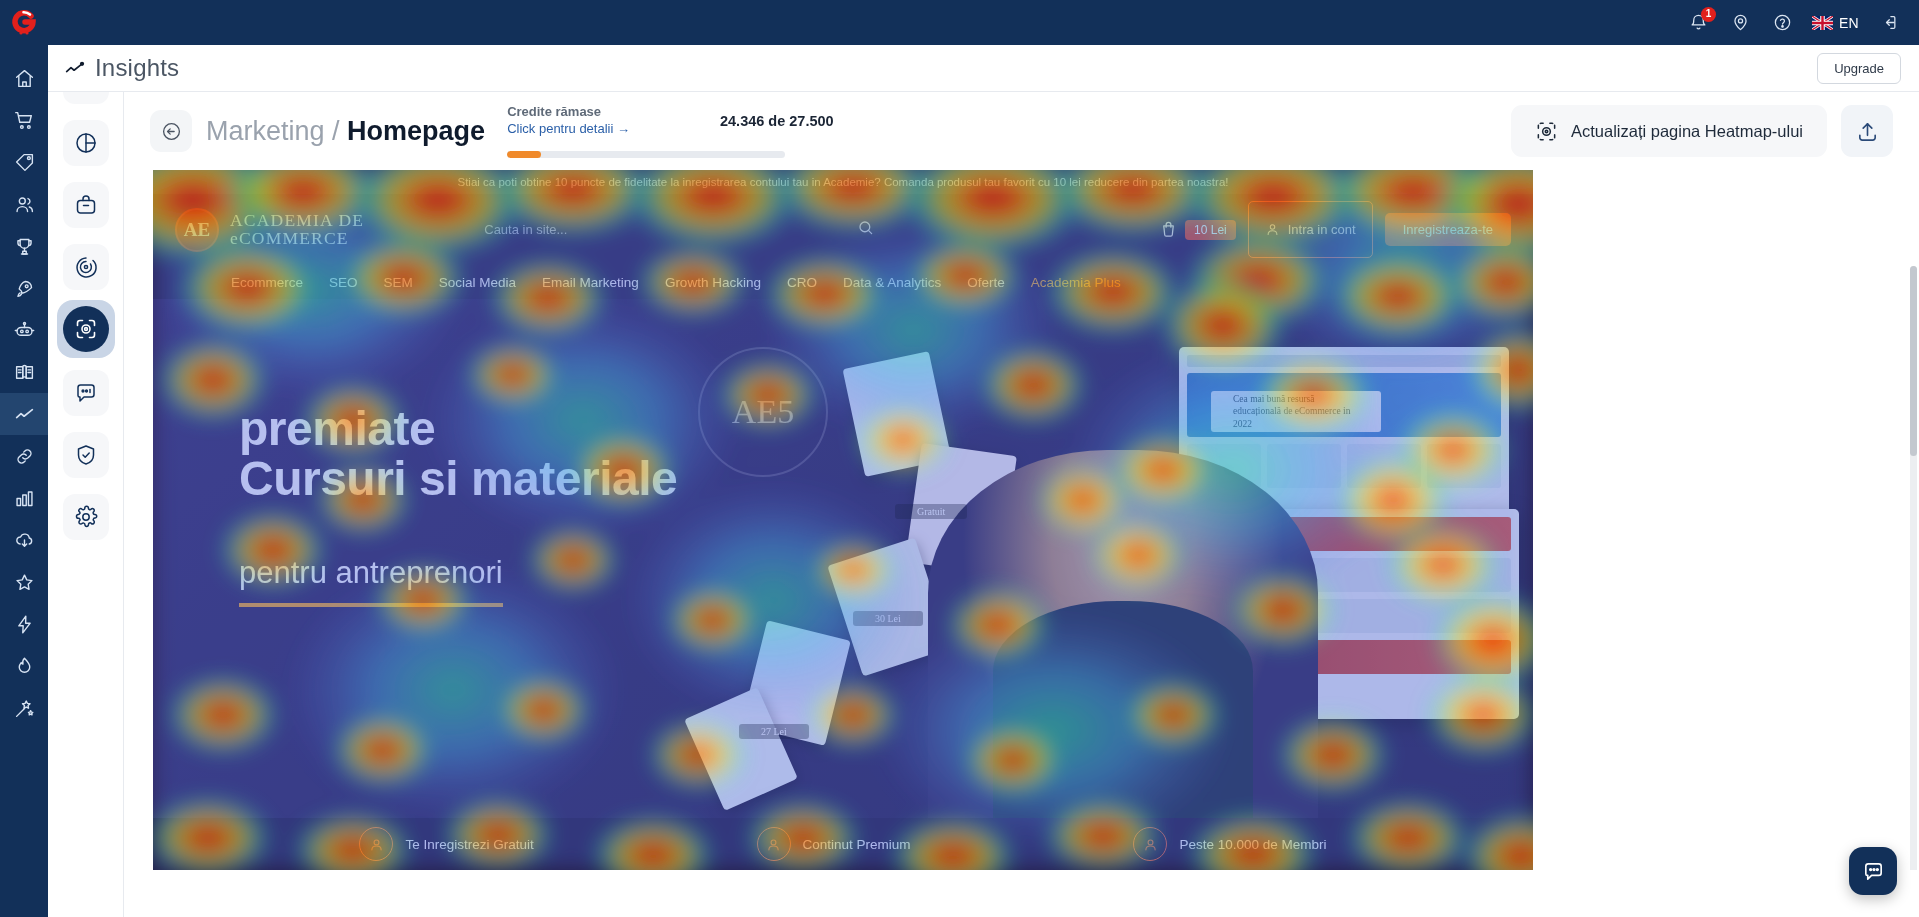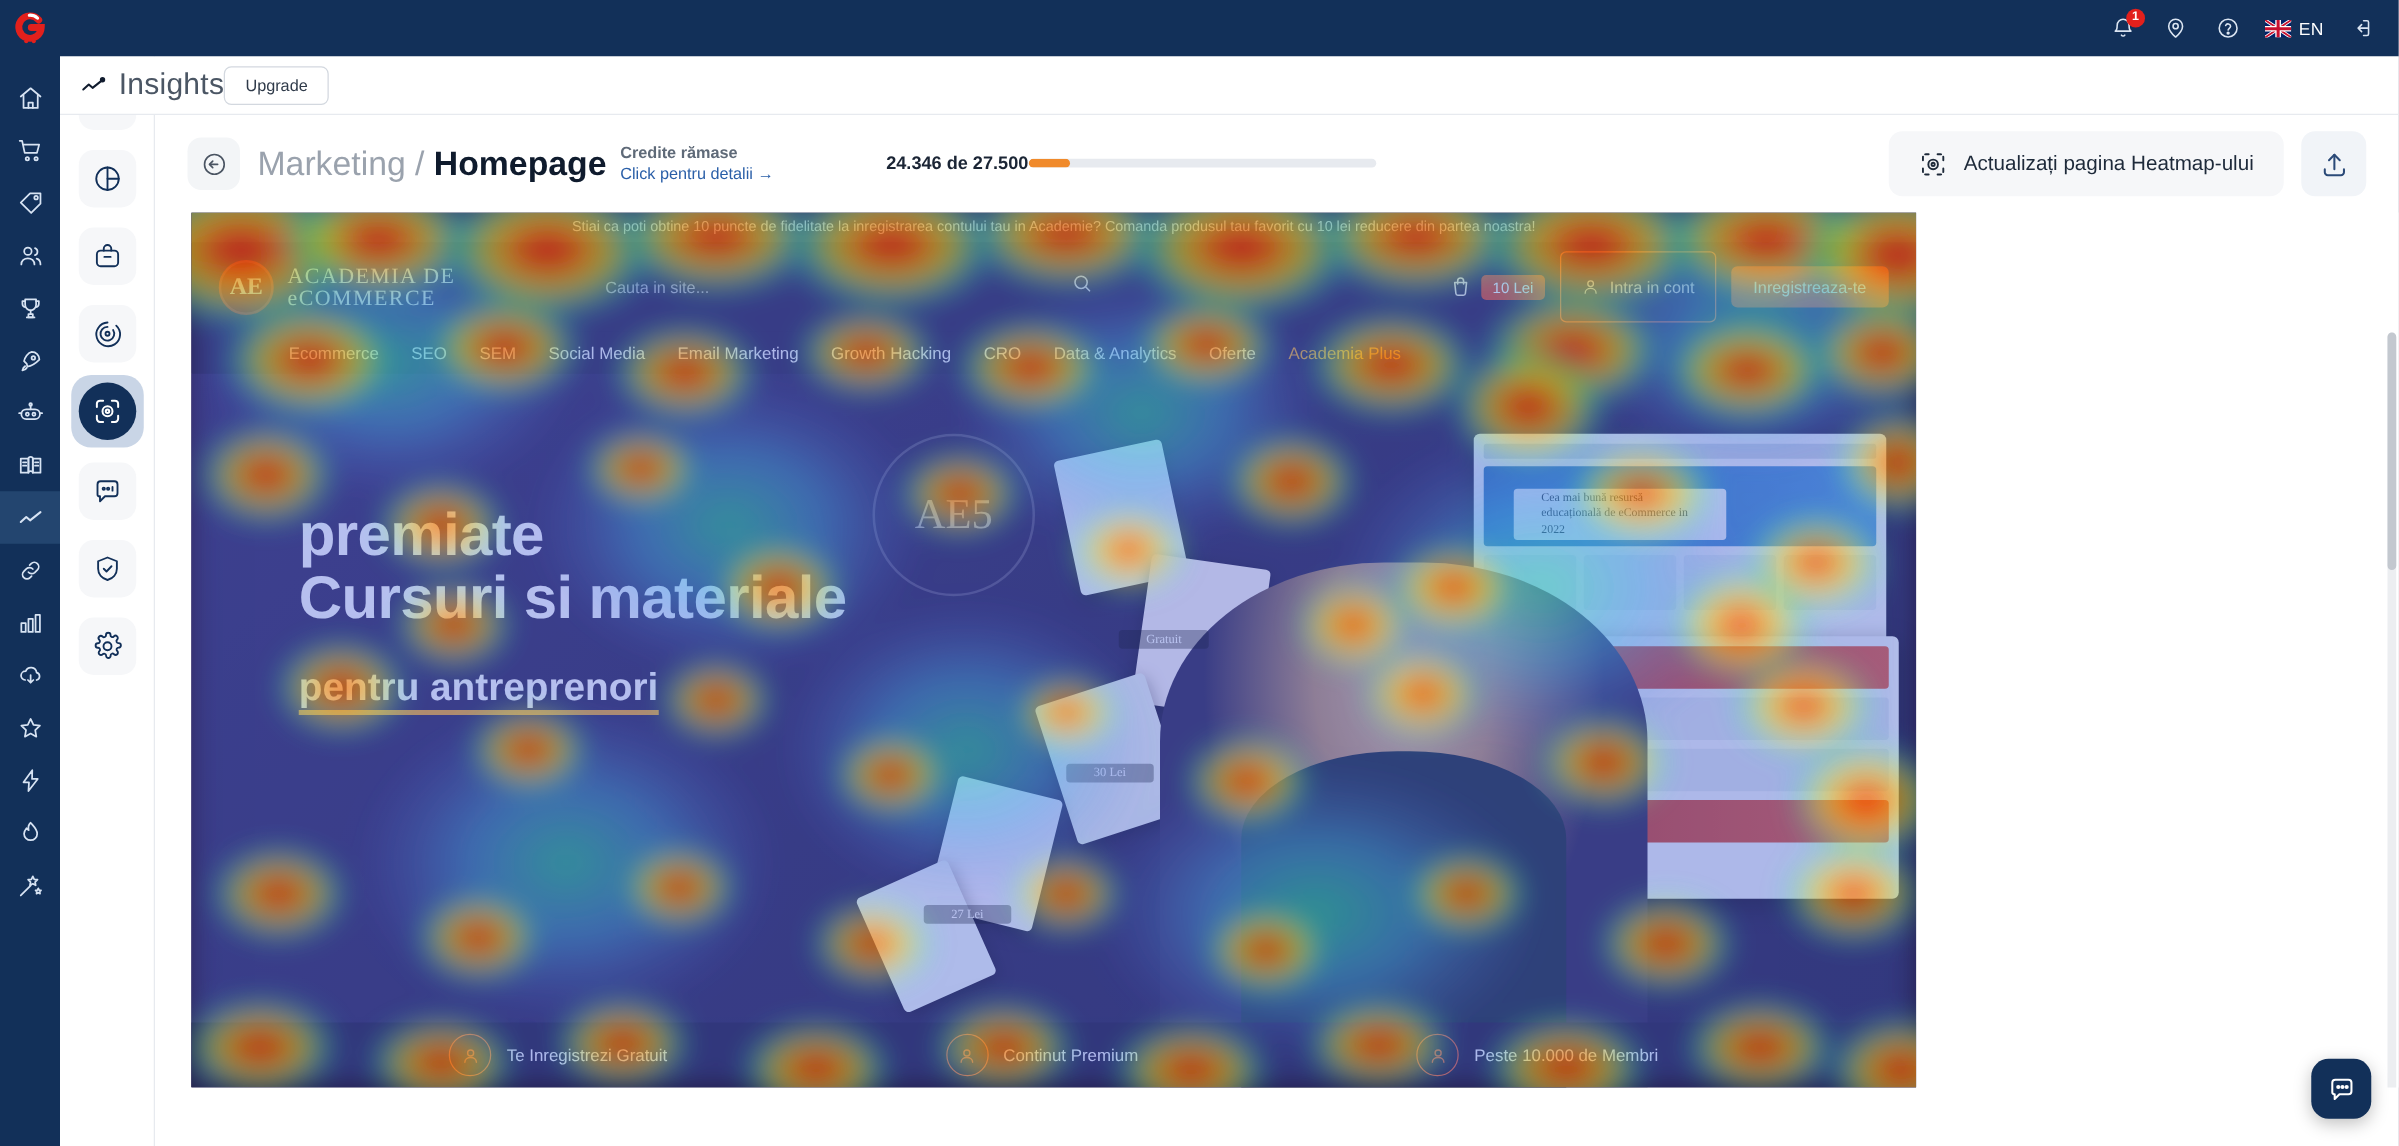--- a/index.html
+++ b/index.html
@@ -80,21 +80,21 @@
     padding: 0 3px; line-height: 1;
   }
   .lang { display: flex; align-items: center; gap: 6px; cursor: pointer; }
   .flag { width: 21px; height: 14px; display: block; }
   .lang-txt { color: #ffffff; font-size: 14px; letter-spacing: .3px; }
 
   
   .page-head {
     position: absolute; top: 45px; left: 48px; width: 1871px; height: 47px;
     background: #ffffff; border-bottom: 1px solid #e7eaef;
-    display: flex; align-items: center; justify-content: flex-start;
+    display: flex; align-items: center; justify-content: space-between;
     padding: 0 18px 0 16px; z-index: 34;
   }
   .page-head-left { display: flex; align-items: center; gap: 10px; }
   .page-head-left svg { width: 21px; height: 21px; }
   .page-head-left svg * { stroke: #111c2e; }
   .page-title { font-size: 24px; font-weight: 300; color: #4b5664; letter-spacing: .2px; }
   .upgrade-btn {
     border: 1px solid #d3d8df; background: #fff; color: #2f3a49;
     border-radius: 6px; font-size: 13px; padding: 7px 16px; cursor: pointer;
     font-family: "Liberation Sans", sans-serif;
@@ -114,21 +114,21 @@
     margin-right: 14px; flex: 0 0 auto;
   }
   .back-btn svg { width: 21px; height: 21px; }
   .back-btn svg * { stroke: #4a5462; }
   .crumb { font-size: 27px; font-weight: 400; color: #9aa2ad; white-space: nowrap; }
   .crumb b { color: #0f1b2d; font-weight: 700; }
   .crumb .sep { color: #9aa2ad; font-weight: 400; }
   .credits-label { font-size: 13px; font-weight: 700; color: #5f6a78; line-height: 1.25; }
   .credits-link { font-size: 13px; color: #2a5fa8; cursor: pointer; line-height: 1.3; }
   .credits-count { font-size: 14.5px; font-weight: 700; color: #1b2535; margin-left: 90px; white-space: nowrap; }
-  .credits-wrap { display: flex; margin-left: 11px; }
+  .credits-wrap { display: flex; flex-direction: column; margin-left: 22px; }
   .credits-row { display: flex; align-items: center; }
   .cbar {
     width: 278px; height: 7px; border-radius: 4px; background: #e7eaef;
     margin-top: 13px; overflow: hidden;
   }
   .cbar-fill { height: 7px; border-radius: 4px; background: #f08a2b; width: 12%; }
 
   .hm-actions { margin-left: auto; display: flex; align-items: center; gap: 14px; }
   .refresh-btn {
     background: #f6f7f9; border: none; border-radius: 11px;
@@ -211,23 +211,23 @@
   }
   .site-nav .accent { color: #f0a62c; }
 
   .hero { position: absolute; top: 129px; left: 0; right: 0; bottom: 0; background: linear-gradient(140deg,#352a63 0%,#2b2352 45%,#241d46 100%); overflow: hidden; }
   .hero-h1 {
     position: absolute; left: 86px; top: 105px;
     font-size: 48px; font-weight: 700; color: #fbfaff; line-height: 1.04;
     letter-spacing: -.5px;
   }
   .hero-h2 {
-    position: absolute; left: 86px; top: 233px;
-    font-size: 31px; font-weight: 700; color: #fbfaff;
-    border-bottom: 4px solid #f0a62c; padding-bottom: 0; display: inline-block;
+    position: absolute; left: 86px; top: 256px;
+    font-size: 31px; font-weight: 400; color: #fbfaff;
+    border-bottom: 4px solid #f0a62c; padding-bottom: 12px; display: inline-block;
   }
   .hero-badge {
     position: absolute; left: 545px; top: 48px; width: 130px; height: 130px;
     border-radius: 50%; border: 2px solid rgba(255,255,255,.2);
     display: flex; align-items: center; justify-content: center;
     font-family: "Liberation Serif", serif; font-size: 34px; color: rgba(240,235,255,.6);
   }
   .person {
     position: absolute; right: 215px; bottom: 0; width: 390px; height: 420px;
     background: radial-gradient(ellipse at 50% 22%, #d9b89a 0%, #b98f6d 26%, #2e2552 58%);

